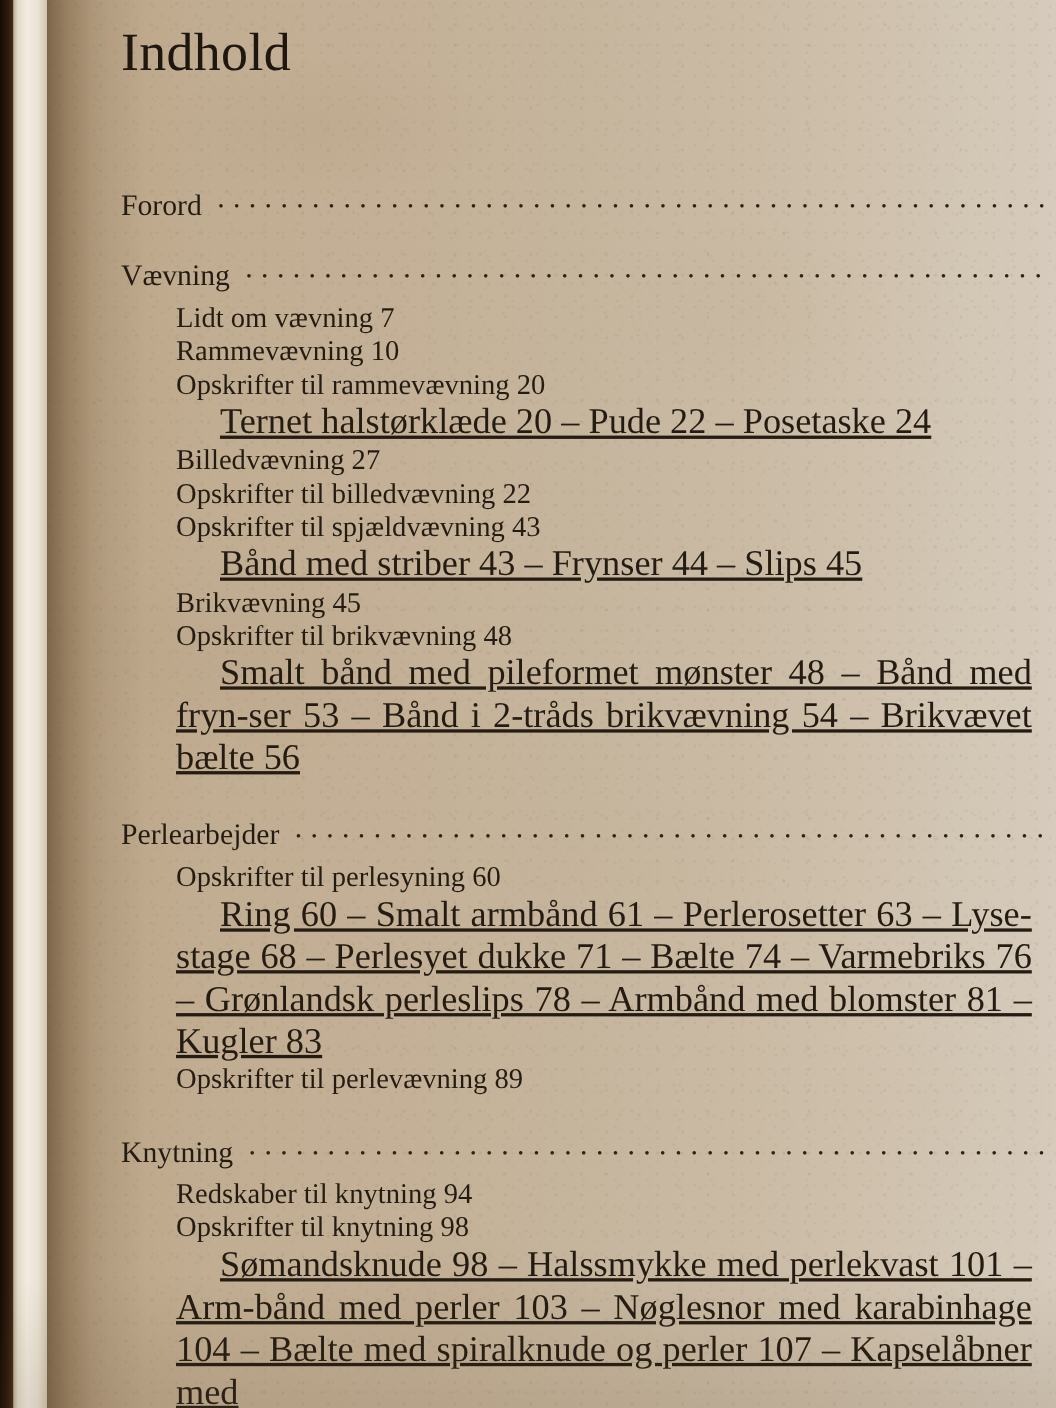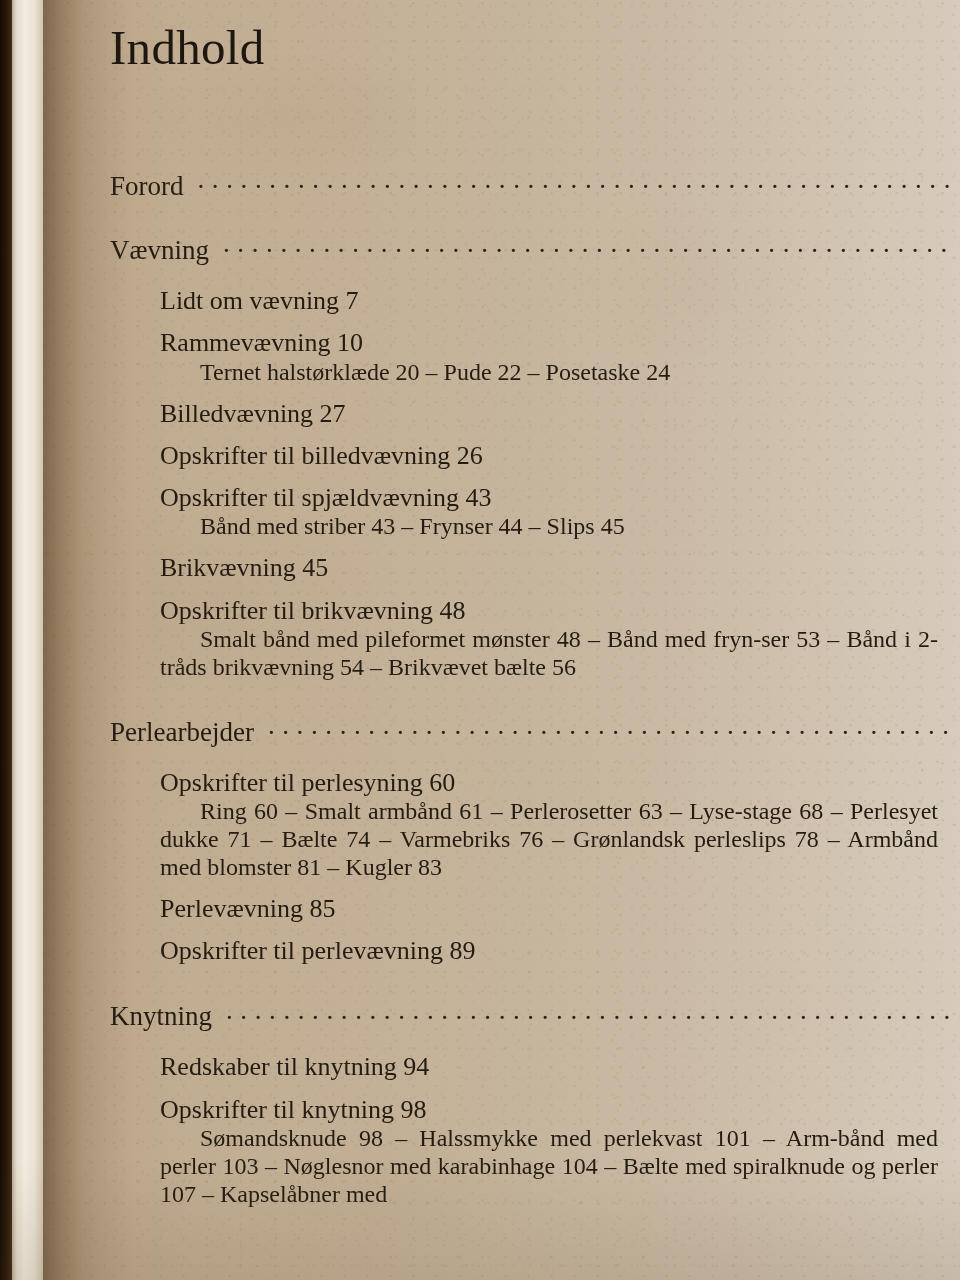--- a/index.html
+++ b/index.html
@@ -162,31 +162,31 @@
     white-space: nowrap;
     font-size: 27px;
   }
 
   
   .sub {
     padding-left: 117px;
     font-size: 26px;
     line-height: 1.165;
     white-space: nowrap;
-    margin-top: 12px;
   }
   
   .recipes {
     padding-left: 157px;
     padding-right: 22px;
-    font-size: 24px;
+    font-size: 33px;
     line-height: 1.165;
     text-align: justify;
     text-align-last: left;
     hyphens: manual;
+    text-decoration: underline;
   }
   
   .recipes.hang {
     padding-left: 117px;
     text-indent: 40px;
   }
 
   .gap-sm { height: 10px; }
   .gap-lg { height: 32px; }
 
@@ -215,38 +215,38 @@
           </div>
           <div class="gap-lg"></div>
           <div class="chapter">
             <span class="chapter-title">Vævning</span>
             <span class="leader"></span>
             <span class="chapter-page" style="position: relative; left: 0px;">7</span>
           </div>
           <div class="gap-sm"></div>
           <div class="sub">Lidt om vævning 7</div>
           <div class="sub">Rammevævning 10</div>
+          <div class="sub">Opskrifter til rammevævning 20</div>
           <div class="recipes">Ternet halstørklæde 20 – Pude 22 – Posetaske 24</div>
           <div class="sub">Billedvævning 27</div>
-          <div class="sub">Opskrifter til billedvævning 26</div>
+          <div class="sub">Opskrifter til billedvævning 22</div>
           <div class="sub">Opskrifter til spjældvævning 43</div>
           <div class="recipes">Bånd med striber 43 – Frynser 44 – Slips 45</div>
           <div class="sub">Brikvævning 45</div>
           <div class="sub">Opskrifter til brikvævning 48</div>
           <div class="recipes hang">Smalt bånd med pileformet mønster 48 – Bånd med fryn-ser 53 – Bånd i 2-tråds brikvævning 54 – Brikvævet bælte 56</div>
           <div class="gap-lg"></div>
           <div class="chapter">
             <span class="chapter-title">Perlearbejder</span>
             <span class="leader"></span>
             <span class="chapter-page" style="position: relative; left: 0px;">59</span>
           </div>
           <div class="gap-sm"></div>
           <div class="sub">Opskrifter til perlesyning 60</div>
           <div class="recipes hang">Ring 60 – Smalt armbånd 61 – Perlerosetter 63 – Lyse-stage 68 – Perlesyet dukke 71 – Bælte 74 – Varmebriks 76 – Grønlandsk perleslips 78 – Armbånd med blomster 81 – Kugler 83</div>
-          <div class="sub">Perlevævning 85</div>
           <div class="sub">Opskrifter til perlevævning 89</div>
           <div class="gap-lg"></div>
           <div class="chapter">
             <span class="chapter-title">Knytning</span>
             <span class="leader"></span>
             <span class="chapter-page" style="position: relative; left: 0px;">9</span>
           </div>
           <div class="gap-sm"></div>
           <div class="sub">Redskaber til knytning 94</div>
           <div class="sub">Opskrifter til knytning 98</div>

